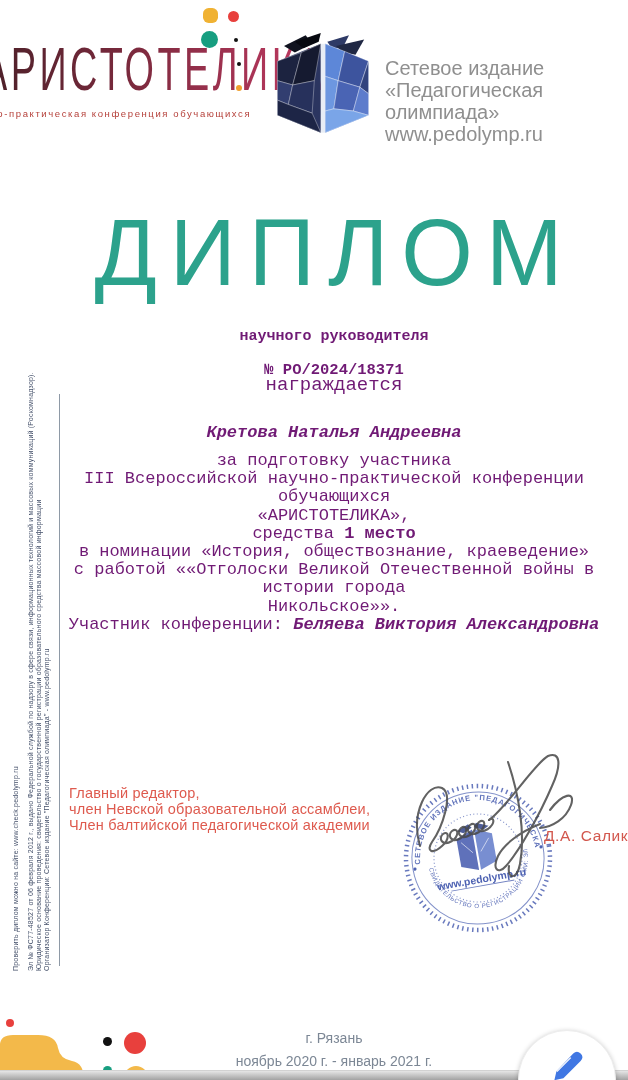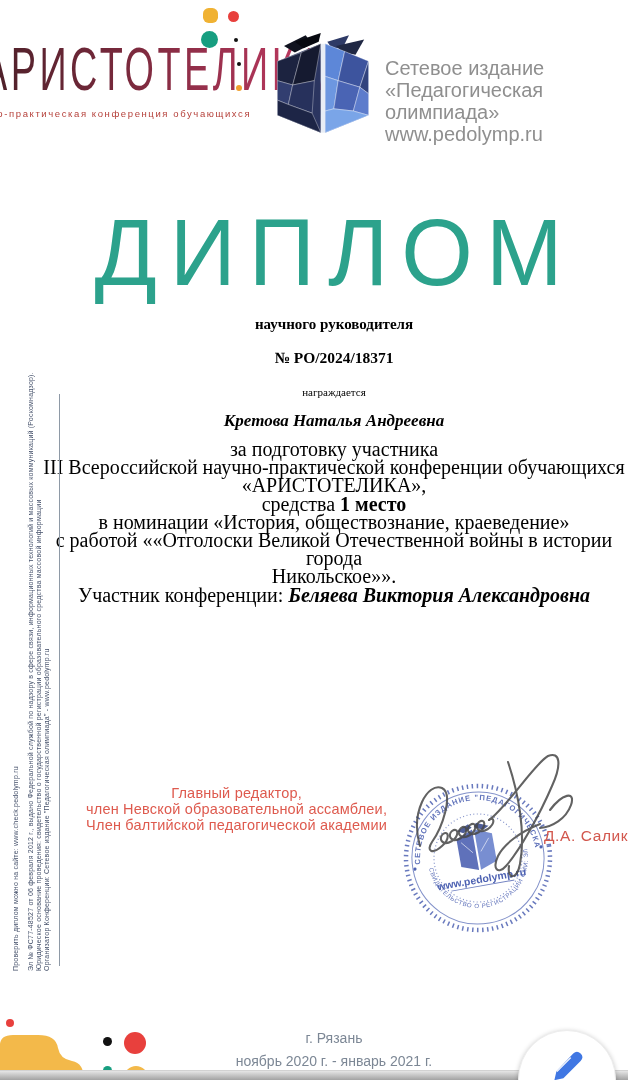--- a/index.html
+++ b/index.html
@@ -15,38 +15,38 @@
     font-size:9.5px;letter-spacing:1.6px;color:#b5403a;}
   .dots-top{position:absolute;left:0;top:0;}
   .dot{position:absolute;border-radius:50%;}
   .squircle{position:absolute;border-radius:38%;}
   .booklogo{position:absolute;left:268px;top:33px;}
   .netpub{position:absolute;left:385px;top:57px;font-size:20px;line-height:22px;color:#8f8f8f;}
   
   .big-title{position:absolute;left:42px;right:0;top:206px;text-align:center;
     font-size:92px;line-height:1;color:#2ca28c;letter-spacing:13px;font-weight:400;
     transform:scaleY(1.02);}
-  .serif{font-family:Liberation Serif, serif;color:#000000;}
+  .serif{font-family:Liberation Mono, monospace;color:#701a75;margin-top:12px;}
   .center-col{position:absolute;left:40px;right:0;text-align:center;}
   .sub-role{top:316px;font-size:15px;font-weight:bold;}
   .number{top:349px;font-size:15.5px;font-weight:bold;}
-  .awarded{top:386px;font-size:11px;}
+  .awarded{top:362px;font-size:19px;}
   .recipient{top:411px;font-size:17px;font-weight:bold;font-style:italic;}
-  .body-text{top:440px;font-size:20px;line-height:18.2px;}
+  .body-text{top:440px;font-size:17px;line-height:18.2px;}
   .b{font-weight:bold;} .bi{font-weight:bold;font-style:italic;}
   
   .fineprint-wrap{position:absolute;left:12px;top:245px;width:48px;height:726px;}
   .fineprint{width:726px;height:48px;transform:rotate(-90deg) translateX(-726px);
     transform-origin:0 0;font-size:7px;line-height:8px;color:#44506a;letter-spacing:.2px;
     white-space:nowrap;}
   .fineprint .gap{margin-bottom:7px;}
   .side-rule{position:absolute;left:59px;top:394px;width:1px;height:572px;background:#8e99a6;}
   
-  .editor-roles{position:absolute;left:86px;top:786px;font-size:14.5px;line-height:15.8px;
-    color:#de5a4e;letter-spacing:.2px;text-align:center;}
+  .editor-roles{position:absolute;left:69px;top:786px;font-size:14.5px;line-height:15.8px;
+    color:#de5a4e;letter-spacing:.2px;}
   .stamp{position:absolute;left:398px;top:778px;width:160px;height:160px;opacity:.92;
     transform:rotate(-10deg);}
   .signature{position:absolute;left:390px;top:748px;}
   .signer-name{position:absolute;left:544px;top:827px;font-size:15.5px;color:#d2574d;
     letter-spacing:.6px;white-space:nowrap;}
   
   .footer-dates{position:absolute;left:40px;right:0;top:1027px;text-align:center;
     font-size:14px;line-height:23px;color:#7c8795;}
   .blob-bl{position:absolute;left:0;top:1015px;}
   .bottom-bar{position:absolute;left:0;right:0;bottom:0;height:9px;

